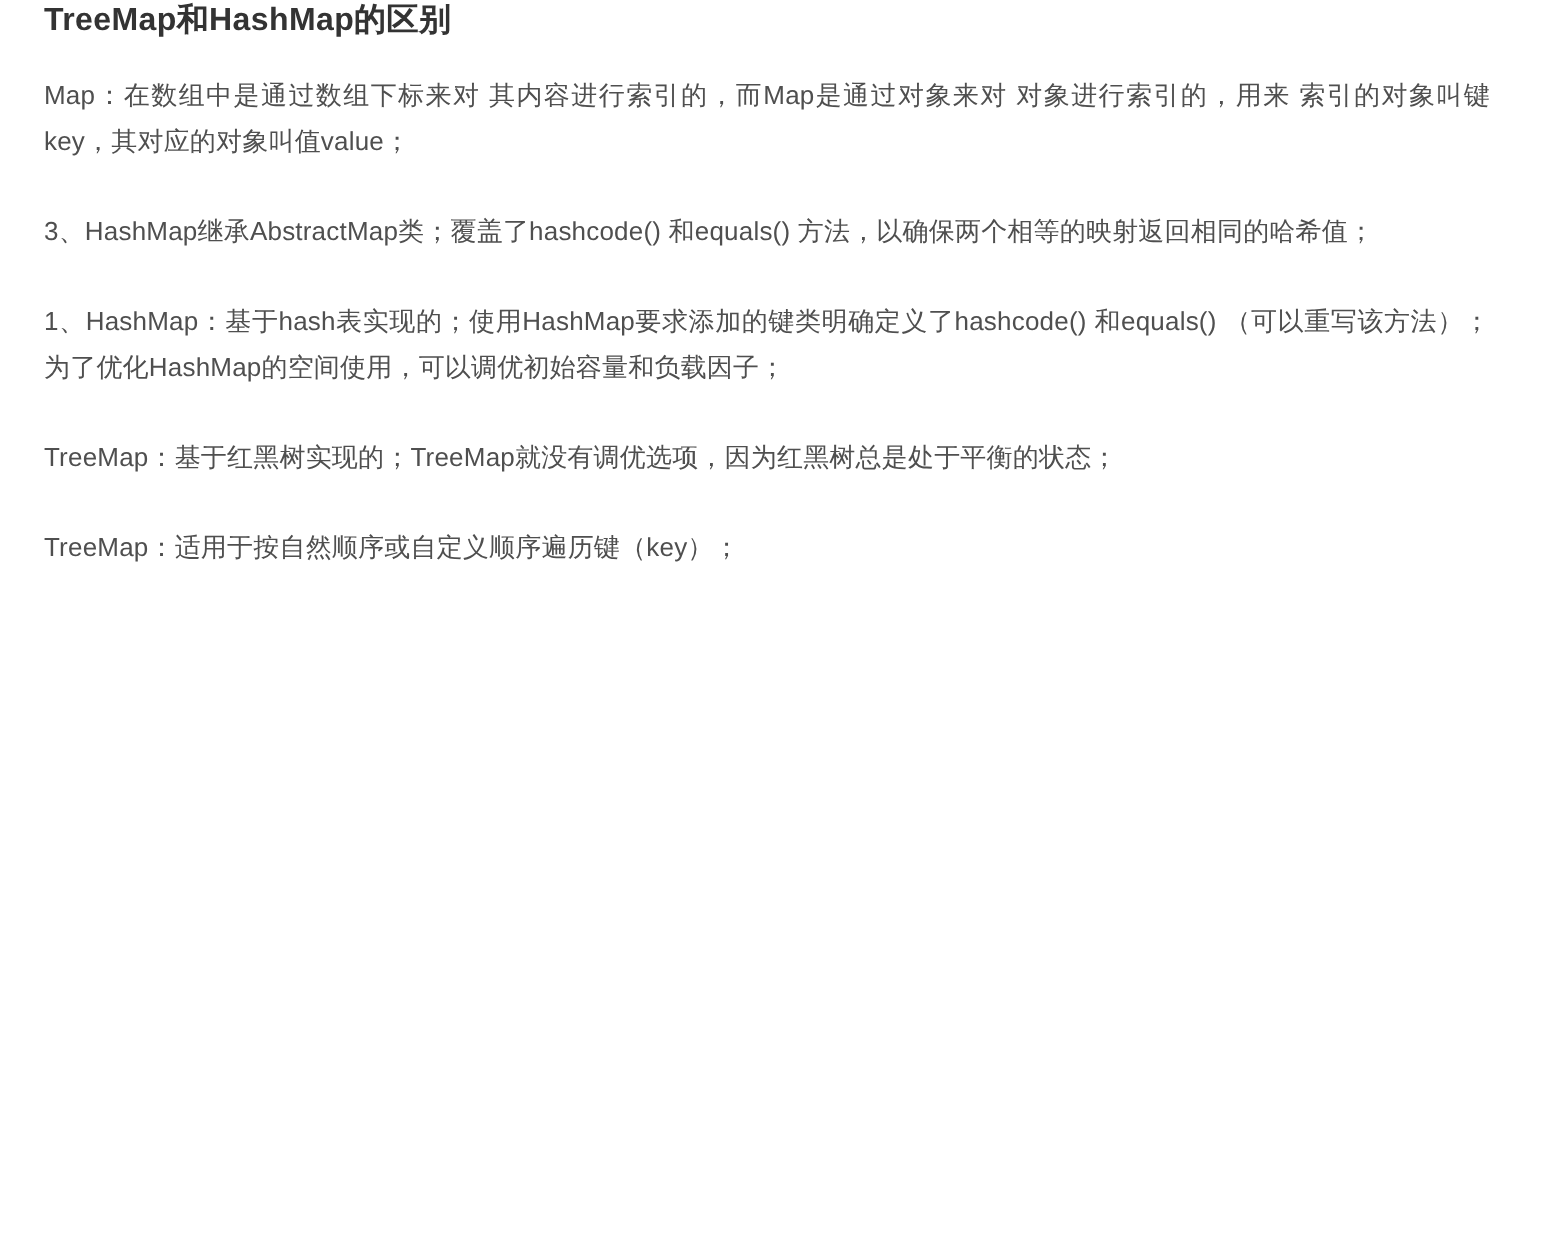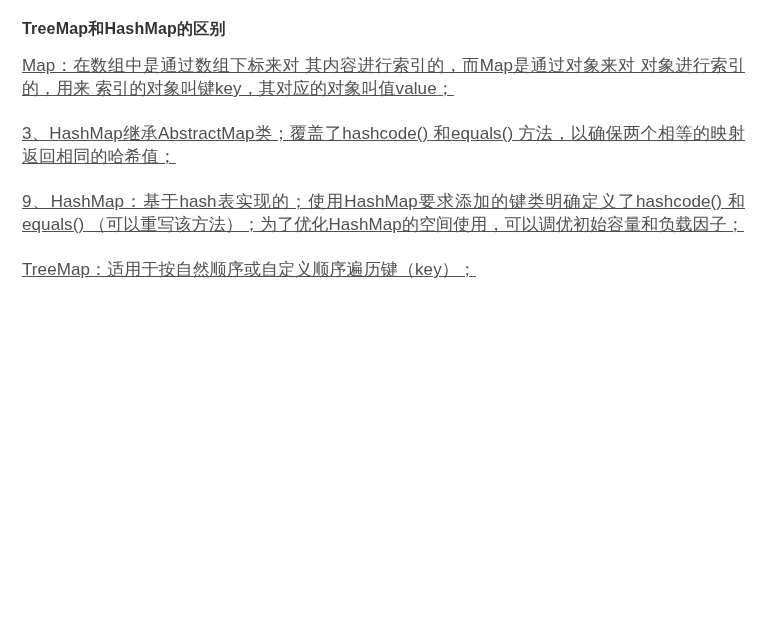--- a/index.html
+++ b/index.html
@@ -8,47 +8,47 @@
     background: #ffffff;
   }
   body {
     width: 783px;
     height: 628px;
     font-family: "Liberation Sans", "DejaVu Sans", sans-serif;
     color: #4a4a4a;
     overflow: hidden;
   }
   .article {
-    padding: 18px 22px 0 22px;
+    padding: 0 22px 0 22px;
     box-sizing: border-box;
   }
   .article-title {
     font-size: 16px;
     font-weight: bold;
     color: #333333;
     margin: 0 0 14px 0;
     line-height: 22px;
     letter-spacing: 0.2px;
   }
   .para {
-    font-size: 17px;
+    font-size: 13px;
     line-height: 23px;
     color: #4f4f4f;
     margin: 0 16px 22px 0;
     text-align: justify;
     letter-spacing: 0.1px;
-    text-decoration: underline;
   }
   .para:last-child {
     margin-bottom: 0;
   }
 </style>
 </head>
 <body>
 
 <div class="article">
   <h1 class="article-title">TreeMap和HashMap的区别</h1>
 
   <p class="para">Map：在数组中是通过数组下标来对 其内容进行索引的，而Map是通过对象来对 对象进行索引的，用来 索引的对象叫键key，其对应的对象叫值value；</p>
   <p class="para">3、HashMap继承AbstractMap类；覆盖了hashcode() 和equals() 方法，以确保两个相等的映射返回相同的哈希值；</p>
-  <p class="para">9、HashMap：基于hash表实现的；使用HashMap要求添加的键类明确定义了hashcode() 和equals() （可以重写该方法）；为了优化HashMap的空间使用，可以调优初始容量和负载因子；</p>
+  <p class="para">1、HashMap：基于hash表实现的；使用HashMap要求添加的键类明确定义了hashcode() 和equals() （可以重写该方法）；为了优化HashMap的空间使用，可以调优初始容量和负载因子；</p>
+  <p class="para">TreeMap：基于红黑树实现的；TreeMap就没有调优选项，因为红黑树总是处于平衡的状态；</p>
   <p class="para">TreeMap：适用于按自然顺序或自定义顺序遍历键（key）；</p>
 </div>
 
 </body></html>

